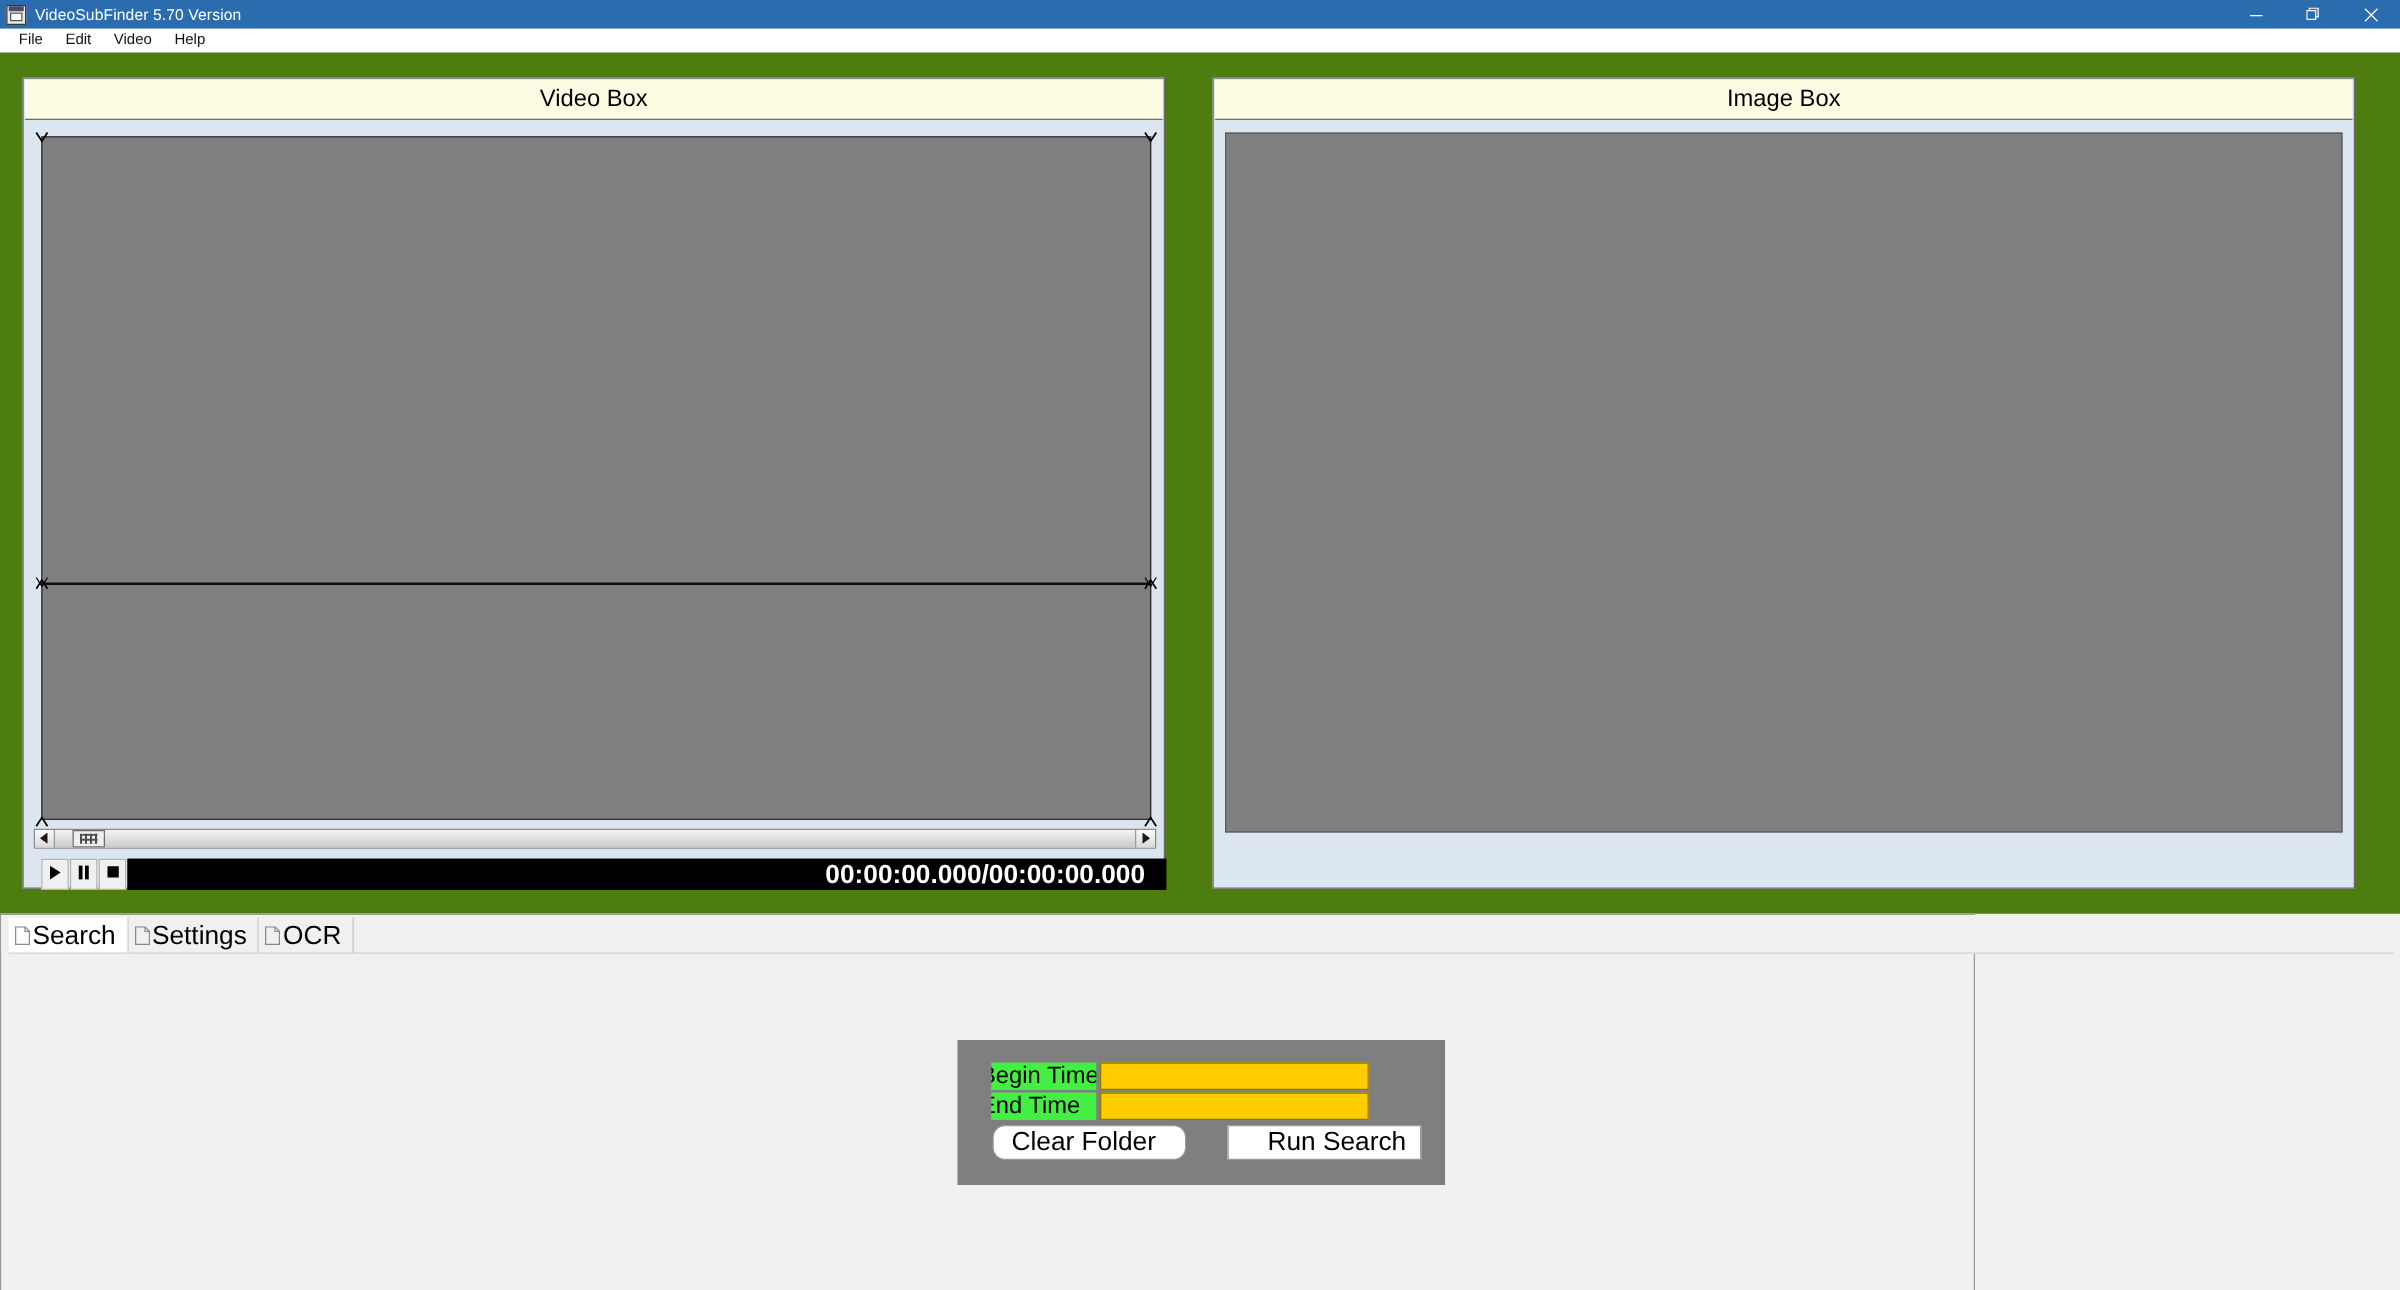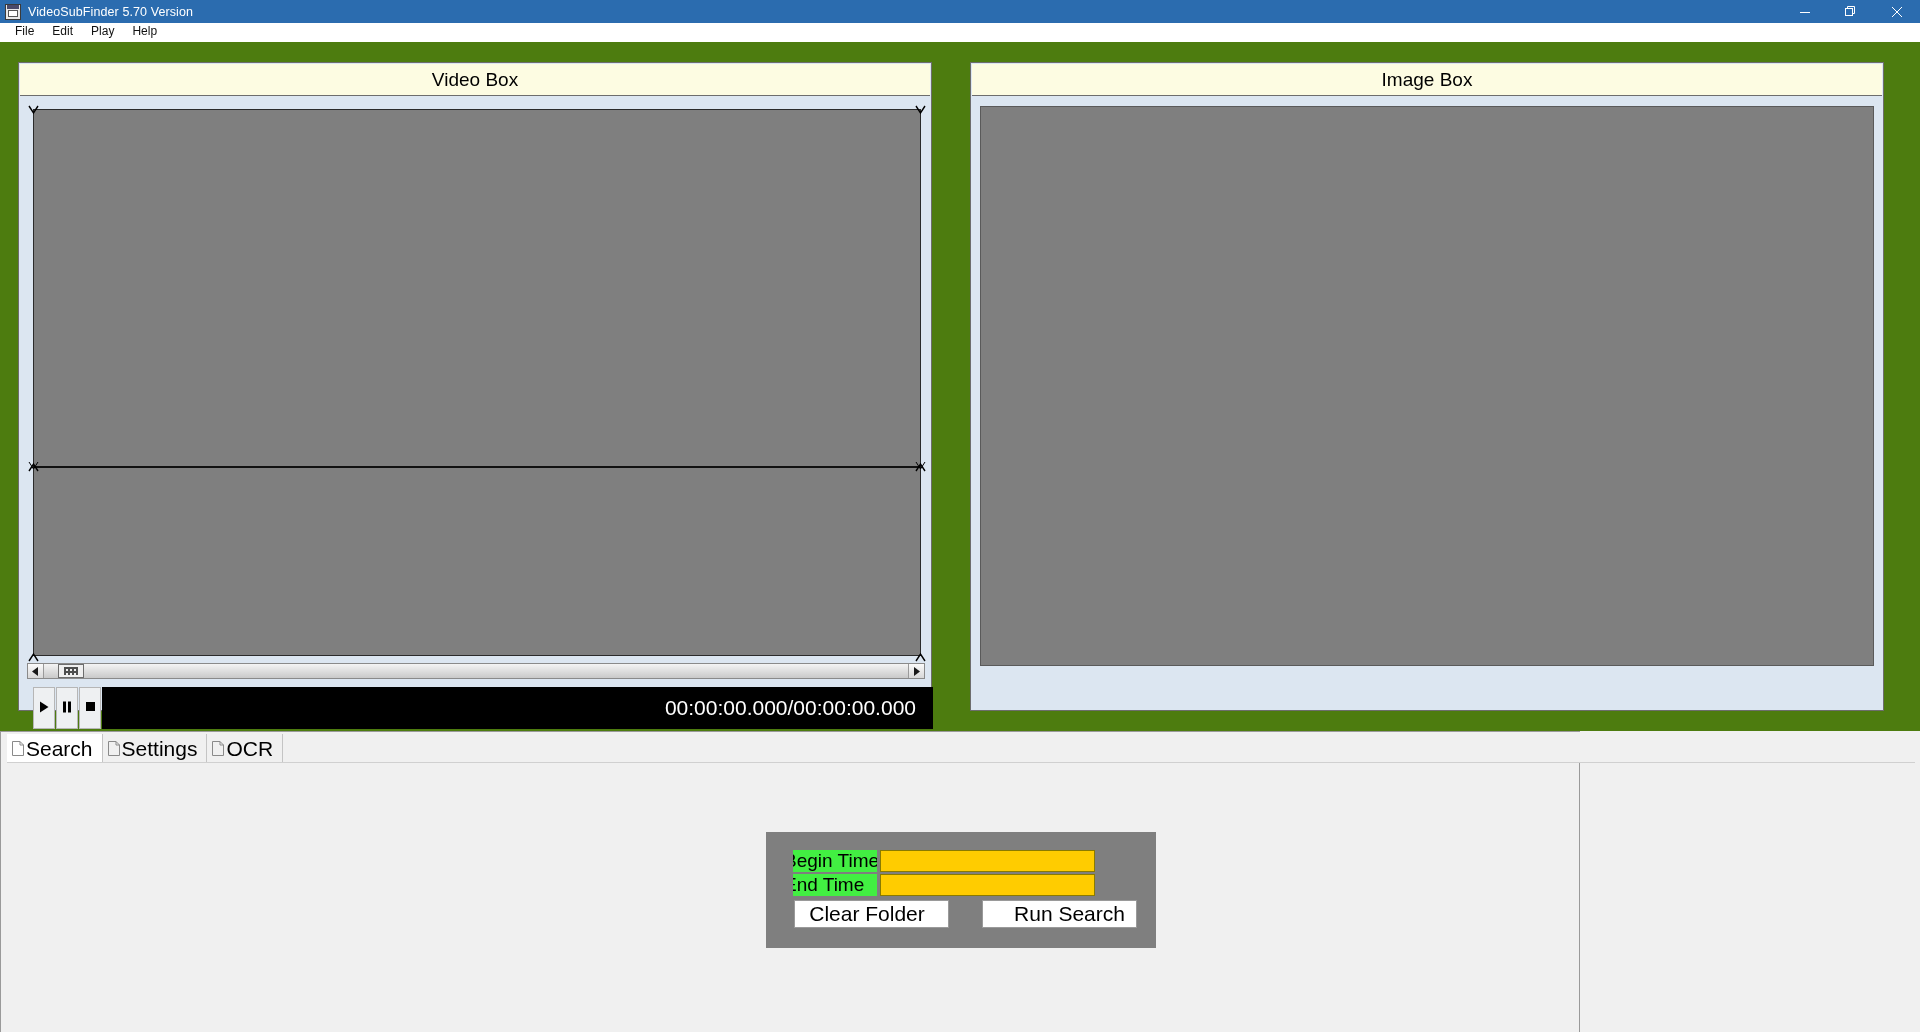--- a/index.html
+++ b/index.html
@@ -120,22 +120,22 @@
   #sl-thumb .grip {
     width: 14px; height: 8px;
     background:
       repeating-linear-gradient(to right, #333 0 2px, transparent 2px 4px),
       repeating-linear-gradient(to bottom, #333 0 2px, transparent 2px 4px);
     background-size: 4px 4px;
     opacity: .85;
   }
 
   #video-controls {
-    position: absolute; left: 14px; top: 624px; width: 900px; height: 42px;
-    display: flex; align-items: stretch;
+    position: absolute; left: 14px; top: 624px; width: 900px; height: 25px;
+    display: flex; align-items: stretch; font-weight: bold;
   }
   .pl-btn {
     width: 22px; flex: none;
     background: #eef0f2;
     border: 1px solid #b6b6b6;
     margin-right: 1px;
     display: flex; align-items: center; justify-content: center;
   }
   #time-display {
     flex: 1; background: #000000;
@@ -229,21 +229,21 @@
   }
 
   .gbtn {
     position: absolute; top: 68px; height: 28px;
     background: #ffffff;
     border: 1px solid #9a9a9a;
     color: #000; font-size: 21px;
     display: flex; align-items: center; justify-content: center;
     overflow: hidden; white-space: nowrap;
   }
-  #btn-clear-folder { left: 28px; width: 155px; }
+  #btn-clear-folder { left: 28px; width: 155px; border-radius: 10px; }
   #btn-clear-folder span { margin-left: -9px; }
   #btn-run-search   { left: 216px; width: 155px; }
   #btn-run-search span { margin-left: 20px; }
 </style>
 </head>
 <body>
 
 <div id="titlebar">
   <div id="app-icon">
     <div class="ic-top"></div>
@@ -273,21 +273,21 @@
           <line x1="11" y1="1" x2="1" y2="11" stroke="#fff" stroke-width="1"></line>
         </svg>
       </span>
     </div>
   </div>
 </div>
 
 <div id="menubar">
   <div class="menu-item">File</div>
   <div class="menu-item">Edit</div>
-  <div class="menu-item">Play</div>
+  <div class="menu-item">Video</div>
   <div class="menu-item">Help</div>
 </div>
 
 <div id="top-area">
 
   <div id="video-panel">
     <div id="video-box-title">Video Box</div>
 
     <div id="video-canvas-wrap">
       <div id="video-canvas"></div>

